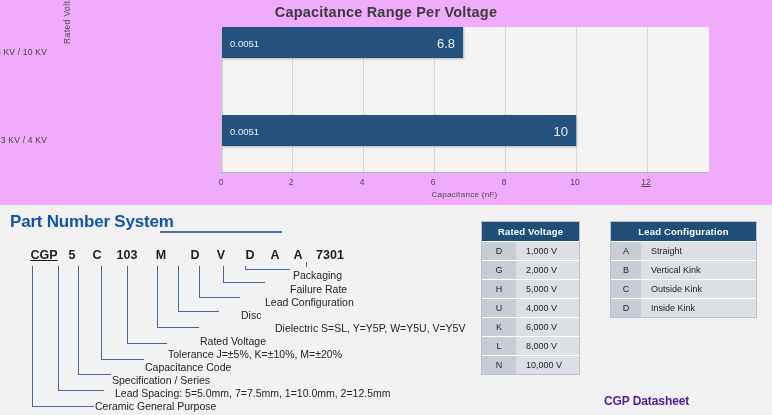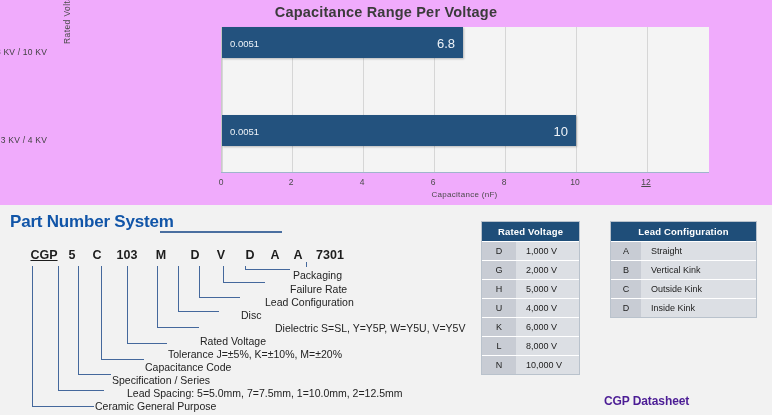--- a/index.html
+++ b/index.html
@@ -191,21 +191,21 @@
 
   <div class="pn-text" style="left:293px;top:269px;">Packaging</div>
   <div class="pn-text" style="left:290px;top:283px;">Failure Rate</div>
   <div class="pn-text" style="left:265px;top:296px;">Lead Configuration</div>
   <div class="pn-text" style="left:241px;top:309px;">Disc</div>
   <div class="pn-text" style="left:227px;top:322px;margin-left:48px;">Dielectric S=SL, Y=Y5P, W=Y5U, V=Y5V</div>
   <div class="pn-text" style="left:200px;top:335px;">Rated Voltage</div>
   <div class="pn-text" style="left:168px;top:348px;">Tolerance J=±5%, K=±10%, M=±20%</div>
   <div class="pn-text" style="left:145px;top:361px;">Capacitance Code</div>
   <div class="pn-text" style="left:112px;top:374px;">Specification / Series</div>
-  <div class="pn-text" style="left:111px;top:387px;padding-left:16px;">Lead Spacing: 5=5.0mm, 7=7.5mm, 1=10.0mm, 2=12.5mm</div>
+  <div class="pn-text" style="left:99px;top:387px;padding-left:16px;">Lead Spacing: 5=5.0mm, 7=7.5mm, 1=10.0mm, 2=12.5mm</div>
   <div class="pn-text" style="left:95px;top:400px;">Ceramic General Purpose</div>
 
   <div class="dtable" id="tbl-rated-voltage">
     <div class="thead">Rated Voltage</div>
     <div class="drow">
       <div class="c1">D</div>
       <div class="c2">1,000 V</div>
     </div>
     <div class="drow">
       <div class="c1">G</div>

